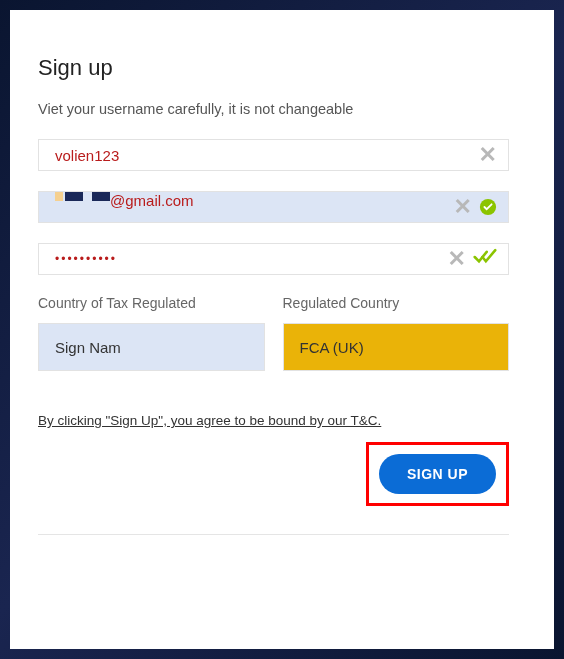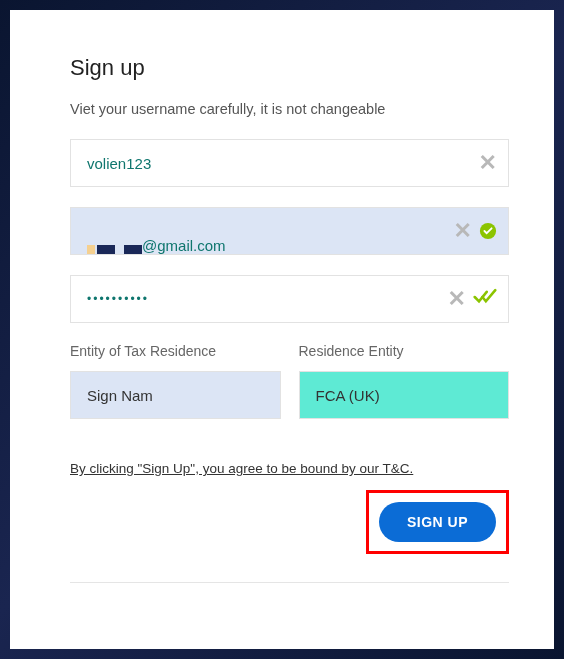--- a/index.html
+++ b/index.html
@@ -12,44 +12,44 @@
       background: linear-gradient(135deg, #0a1530 0%, #1a2550 50%, #0a1530 100%);
       width: 564px;
       height: 659px;
       padding: 10px;
       position: relative;
     }
     .card {
       background: #fff;
       width: 100%;
       height: 100%;
-      padding: 45px 45px 30px 60px;
+      padding: 45px 45px 30px 28px;
     }
     .title {
       font-size: 22px;
       font-weight: 500;
       color: #222;
       margin-bottom: 20px;
     }
     .subtitle {
       font-size: 14.5px;
       color: #555;
       margin-bottom: 22px;
     }
     .input-wrap {
       position: relative;
       margin-bottom: 20px;
     }
     .text-input {
       width: 100%;
-      height: 48px;
+      height: 32px;
       border: 1px solid #e2e2e2;
       padding: 0 70px 0 16px;
       font-size: 15px;
-      color: #0f766e;
+      color: #b91c1c;
       background: #fff;
     }
     .text-input.filled-blue {
       background: #dce5f5;
     }
     .input-icons {
       position: absolute;
       right: 12px;
       top: 50%;
       transform: translateY(-50%);
@@ -92,21 +92,21 @@
       color: #666;
       margin-bottom: 12px;
     }
     .select-input {
       width: 100%;
       height: 48px;
       border: 1px solid #e2e2e2;
       padding: 0 16px;
       font-size: 15px;
       color: #333;
-      background: #5eead4;
+      background: #eab308;
       display: flex;
       align-items: center;
       cursor: pointer;
     }
     .select-input.filled-blue {
       background: #dce5f5;
     }
     .terms {
       font-size: 13.5px;
       color: #333;
@@ -171,21 +171,21 @@
   <p class="subtitle">Viet your username carefully, it is not changeable</p>
 
   <div class="input-wrap">
     <input type="text" class="text-input" value="volien123" style="">
     <div class="input-icons">
       <span class="x-icon">✕</span>
     </div>
   </div>
 
   <div class="input-wrap">
-    <div class="text-input filled-blue" style="display:flex;align-items:flex-end;">
+    <div class="text-input filled-blue" style="display:flex;align-items:flex-start;">
       <span class="redacted">
         <span class="rbar" style="width:8px;background:#f5d090;"></span>
         <span class="rbar" style="width:18px;background:#1a2858;"></span>
         <span style="width:5px;"></span>
         <span class="rbar" style="width:18px;background:#1a2858;"></span>
       </span>
       <span>@gmail.com</span>
     </div>
     <div class="input-icons">
       <span class="x-icon">✕</span>
@@ -208,27 +208,27 @@
         <svg viewBox="0 0 28 20">
             <path d="M2 10 L7 15 L16 4" stroke="#8bc400" stroke-width="3" fill="none" stroke-linecap="round"></path>
             <path d="M11 10 L15 15 L26 2" stroke="#8bc400" stroke-width="3" fill="none" stroke-linecap="round"></path>
           </svg>
       </span>
     </div>
   </div>
 
   <div class="two-col">
     <div class="col">
-      <div class="field-label">Entity of Tax Residence</div>
+      <div class="field-label">Country of Tax Regulated</div>
       <div class="select-input filled-blue">
         <span>Sign Nam</span>
       </div>
     </div>
     <div class="col">
-      <div class="field-label">Residence Entity</div>
+      <div class="field-label">Regulated Country</div>
       <div class="select-input">
         <span>FCA (UK)</span>
       </div>
     </div>
   </div>
 
   <a href="#" class="terms">By clicking "Sign Up", you agree to be bound by our T&amp;C.</a>
 
   <div class="button-row">
     <span class="highlight-box">

